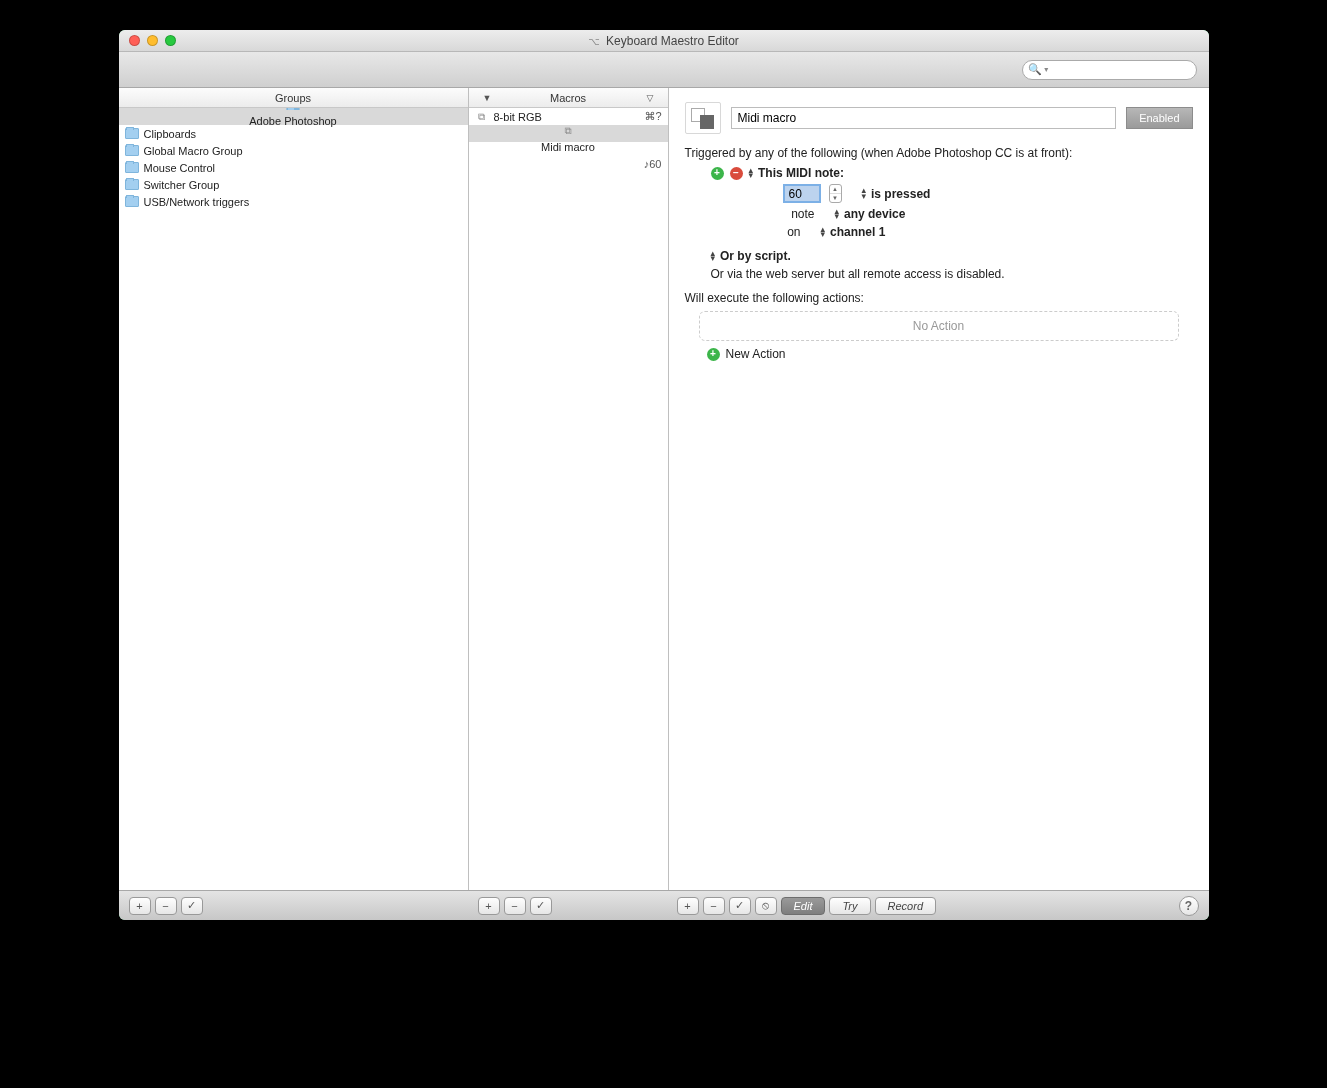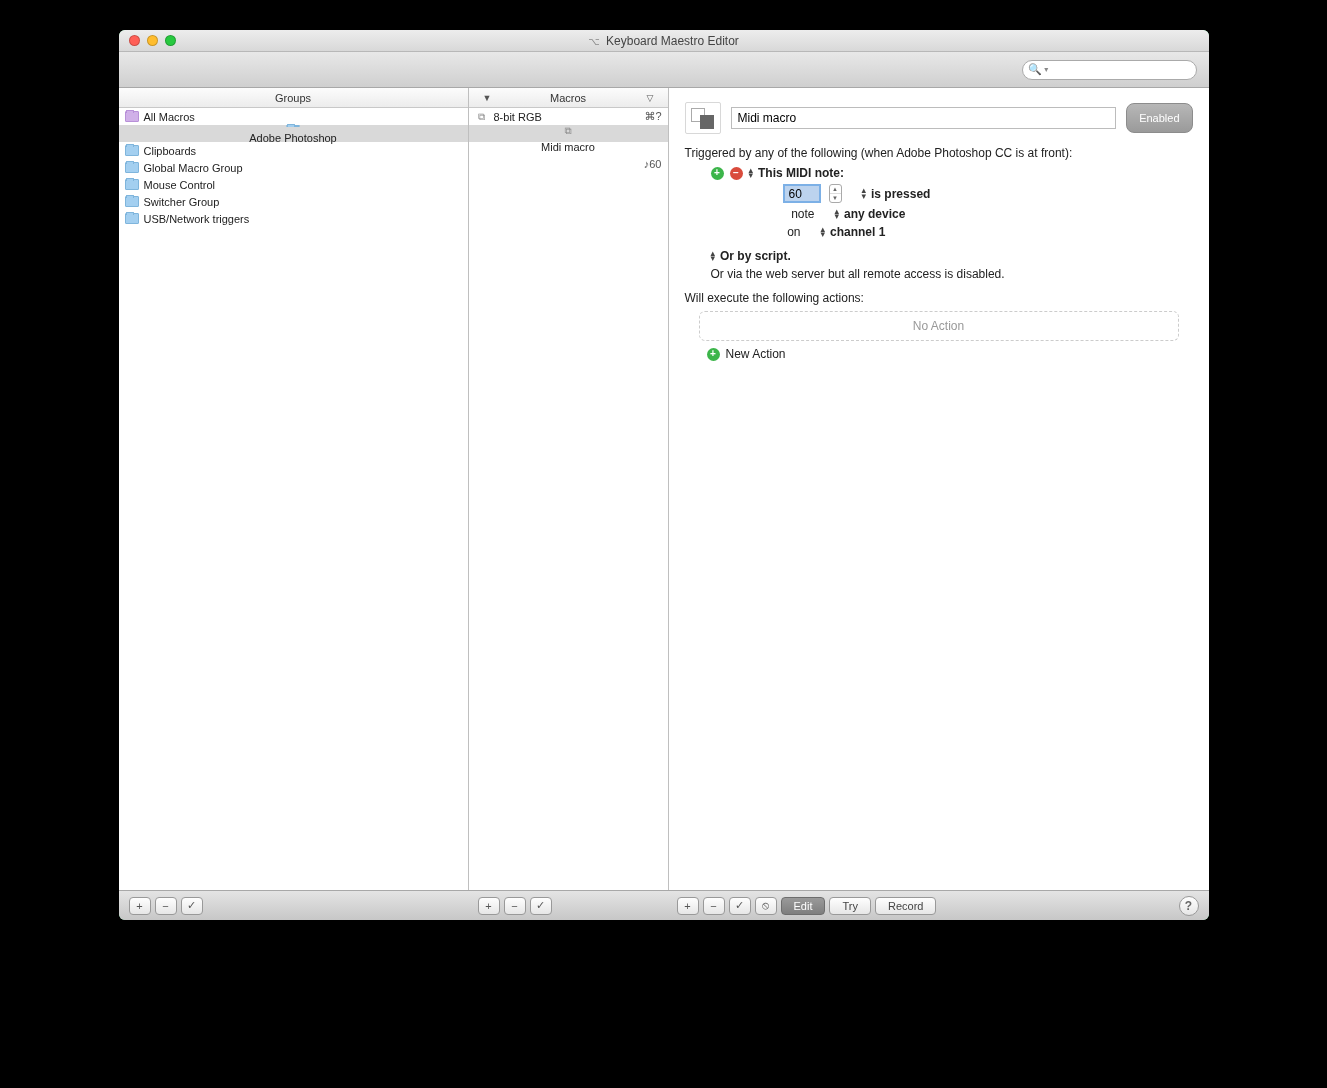--- a/index.html
+++ b/index.html
@@ -152,22 +152,22 @@
     position: absolute; top: 12px; left: 14px;
   }
   .name-input {
     flex: 1; height: 22px;
     border: 1px solid #bcbcbc;
     padding: 2px 6px;
     font-size: 12px;
     background: #fff;
   }
   .enabled-btn {
-    height: 30px; padding: 0 12px;
-    border-radius: 8px;
+    height: 22px; padding: 0 12px;
+    border-radius: 0;
     border: 1px solid #8c8c8c;
     background: linear-gradient(#b7b7b7, #9a9a9a);
     color: #fff; font-size: 11px;
   }
   .row { display: flex; align-items: center; gap: 6px; margin: 4px 0; }
   .indent1 { padding-left: 26px; }
   .indent2 { padding-left: 98px; }
   .plus-circle, .minus-circle {
     width: 13px; height: 13px; border-radius: 50%;
     display: inline-flex; align-items: center; justify-content: center;
@@ -229,21 +229,21 @@
     background: linear-gradient(#fefefe, #e6e6e6);
     display: flex; align-items: center; justify-content: center;
     font-size: 11px; color: #555;
   }
   .ftr-text-btn {
     height: 18px; padding: 0 12px;
     border-radius: 4px;
     border: 1px solid #999;
     background: linear-gradient(#fefefe, #e6e6e6);
     font-size: 11px; color: #444;
-    display:flex; align-items:center;
+    display:flex; align-items:center;font-style:italic;
   }
   .ftr-text-btn.active {
     background: linear-gradient(#9a9a9a, #7e7e7e);
     color: #fff;
     border-color: #6e6e6e;
   }
   .help-btn {
     margin-left: auto;
     width: 20px; height: 20px; border-radius: 50%;
     border: 1px solid #999;
@@ -277,24 +277,20 @@
     </div>
   </div>
 
   <div class="content">
 
     <div class="col col-groups">
       <div class="col-header">
         <span>Groups</span>
       </div>
       <div class="list">
-        <div class="list-item">
-          <span class="folder-icon purple"></span>
-          <span>All Macros</span>
-        </div>
         <div class="list-item selected">
           <span class="folder-icon"></span>
           <span>Adobe Photoshop</span>
         </div>
         <div class="list-item">
           <span class="folder-icon"></span>
           <span>Clipboards</span>
         </div>
         <div class="list-item">
           <span class="folder-icon"></span>

